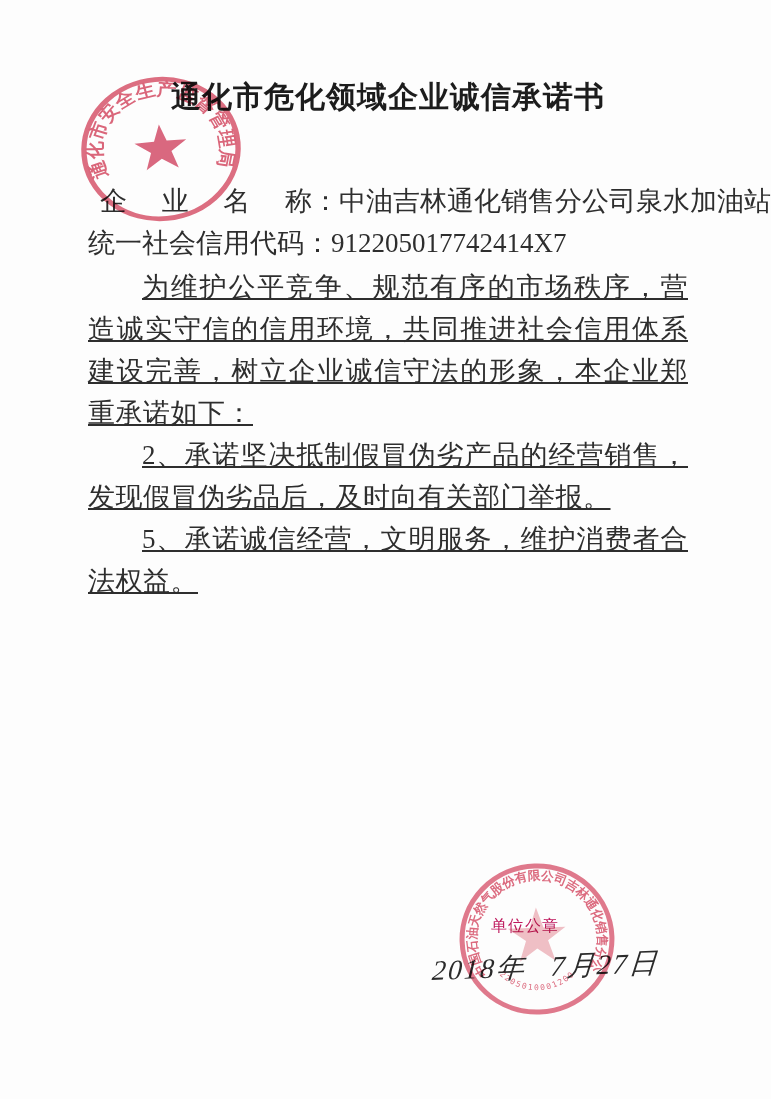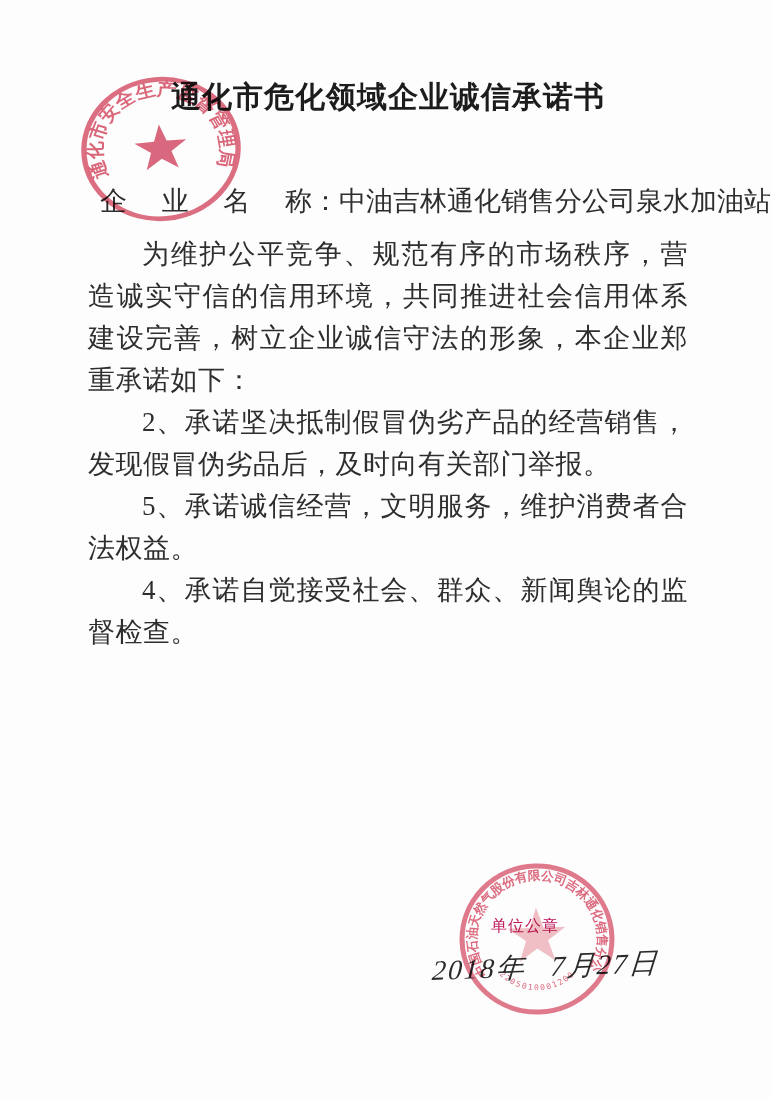--- a/index.html
+++ b/index.html
@@ -31,21 +31,21 @@
     font-size: 27px;
     line-height: 42px;
     white-space: nowrap;
   }
   .spread-label {
     display: inline-flex;
     width: 212px;
     justify-content: space-between;
     margin-left: 12px;
   }
-  .paragraphs { margin-top: 11px; }
+  .paragraphs { margin-top: 2px; text-decoration: underline; }
   .paragraphs p {
     margin: 0;
     font-size: 27px;
     line-height: 42px;
     text-indent: 2em;
     text-align: justify;
     text-justify: inter-character;
     letter-spacing: 0.5px;
   }
   .seal {
@@ -99,26 +99,28 @@
 
     <div class="field-line">
       <span class="spread-label">
         <span>企</span>
         <span>业</span>
         <span>名</span>
         <span>称</span>
       </span><span>：</span><span>中油吉林通化销售分公司泉水加油站</span>
     </div>
 
+    <div class="field-line">
+      <span>统一社会信用代码</span><span>：</span><span>912205017742414X7</span>
+    </div>
 
     <div class="paragraphs">
       <p>为维护公平竞争、规范有序的市场秩序，营造诚实守信的信用环境，共同推进社会信用体系建设完善，树立企业诚信守法的形象，本企业郑重承诺如下：</p>
       <p>2、承诺坚决抵制假冒伪劣产品的经营销售，发现假冒伪劣品后，及时向有关部门举报。</p>
       <p>5、承诺诚信经营，文明服务，维护消费者合法权益。</p>
-      <p>4、承诺自觉接受社会、群众、新闻舆论的监督检查。</p>
     </div>
   </div>
 
   <div class="seal-caption">单位公章</div>
   <div class="handwritten-date">2018年 7月27日</div>
 
   <svg class="seal seal-top-left" viewBox="0 0 170 170" preserveAspectRatio="none">
     <defs>
       <path id="arcTop" d="M 29.7 110.8 A 61 61 0 1 1 140.3 110.8" fill="none"></path>
     </defs>

